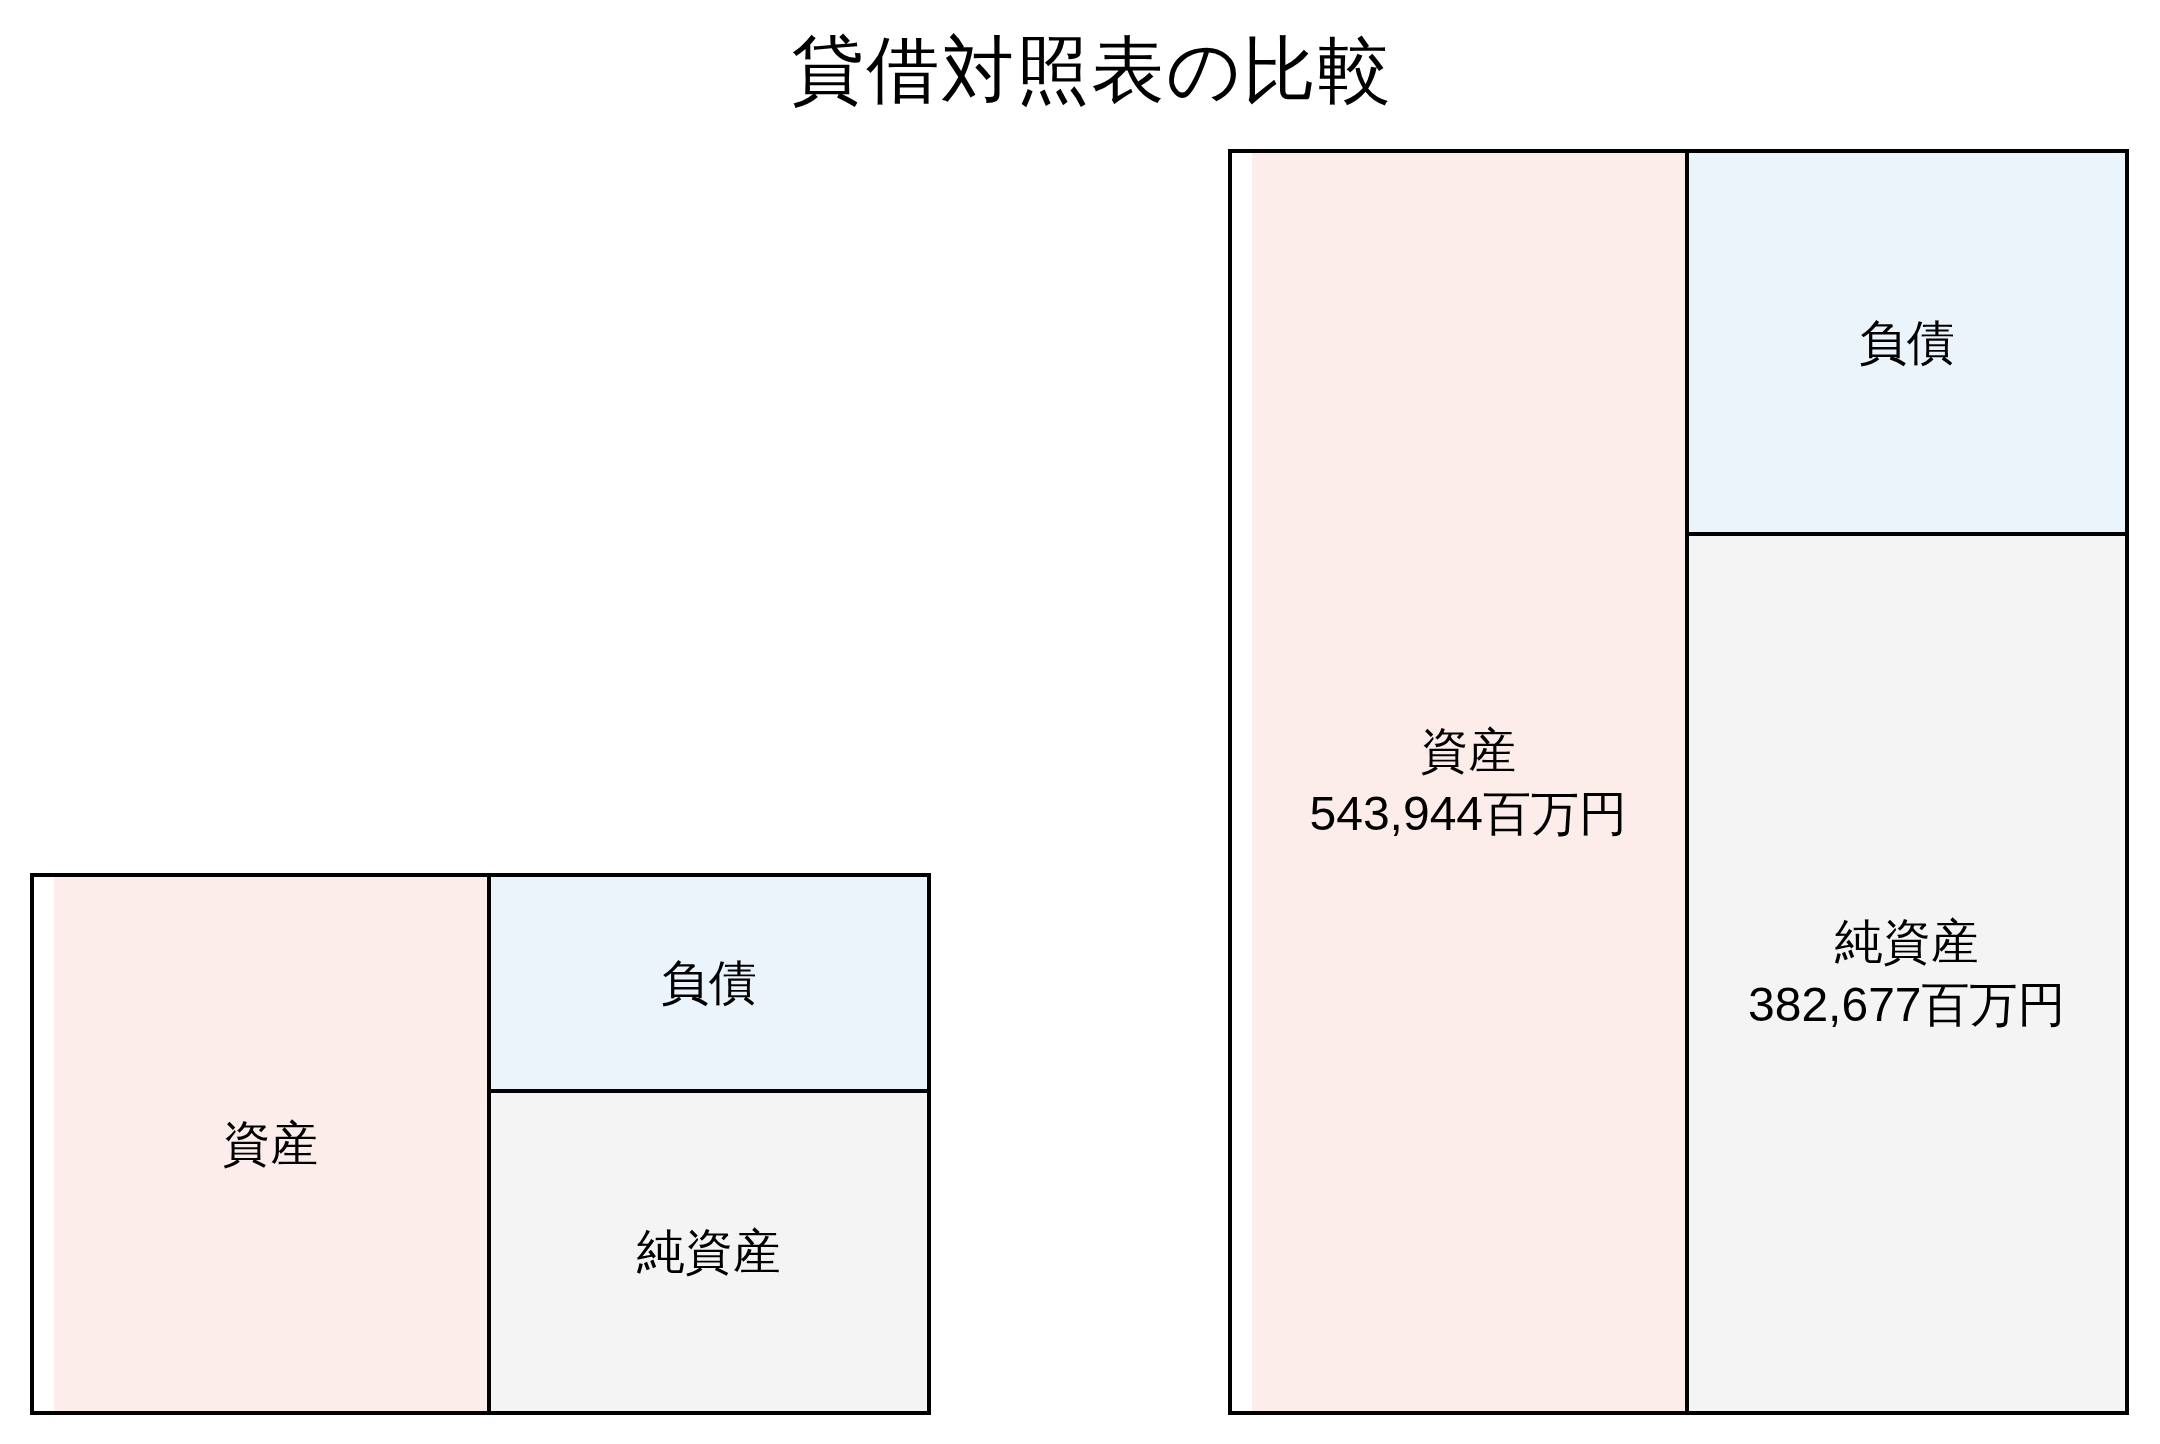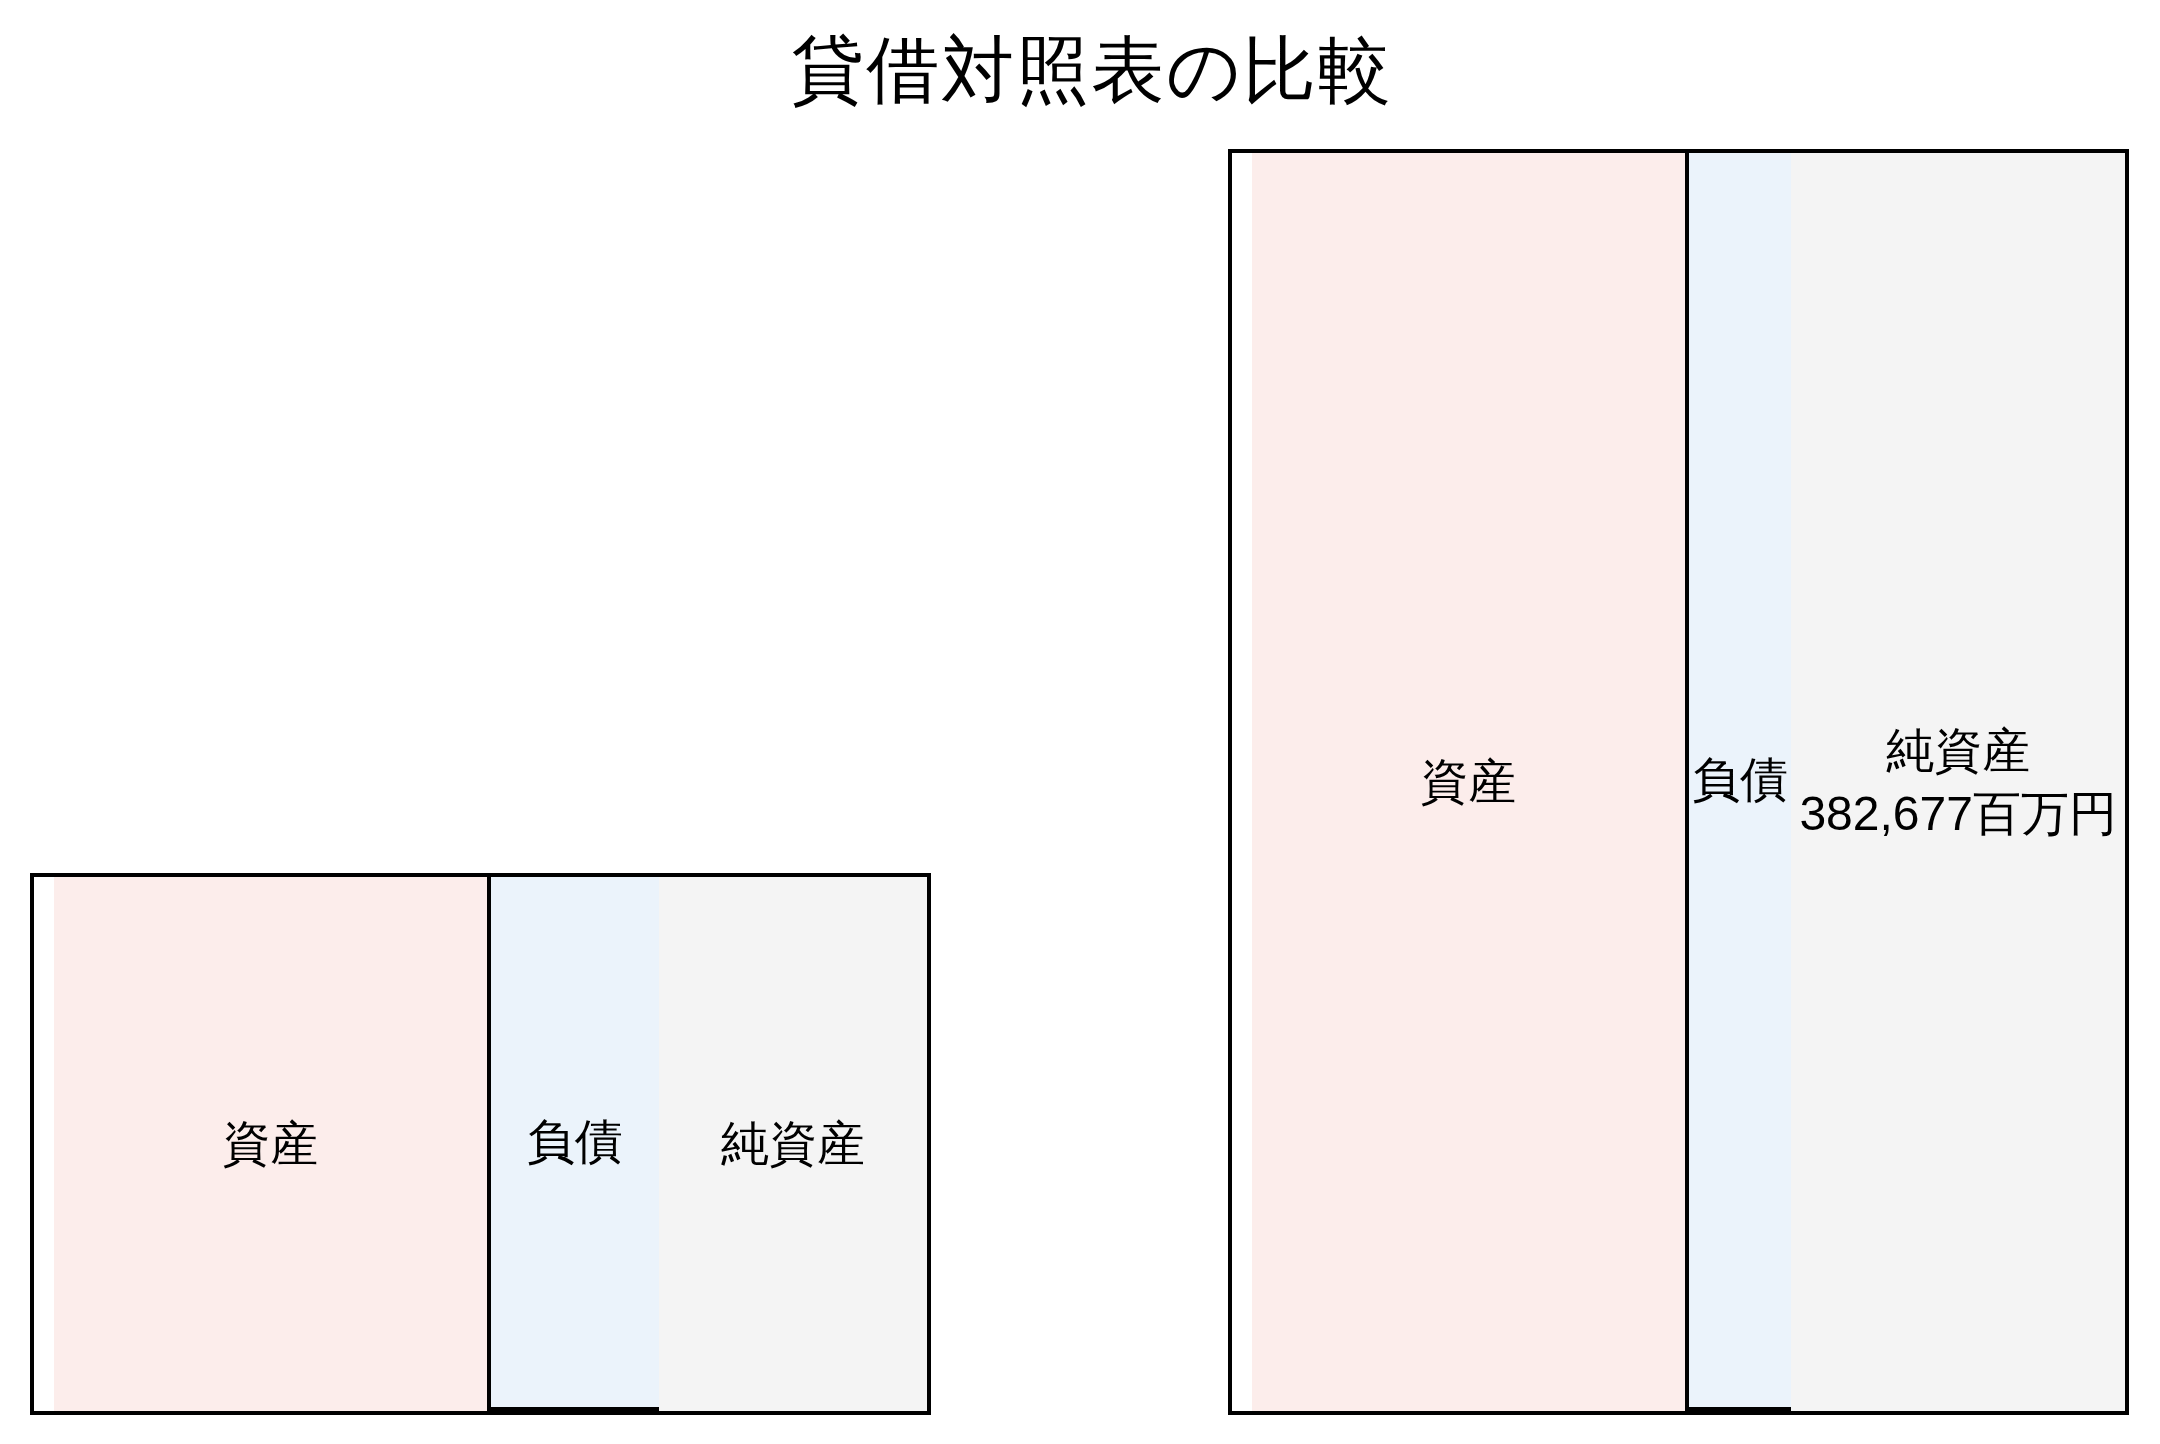--- a/index.html
+++ b/index.html
@@ -41,21 +41,21 @@
     box-sizing: border-box;
     display: flex;
     align-items: center;
     justify-content: center;
     margin-left: 20px;
   }
   .chart .right-col {
     width: 50%;
     height: 100%;
     display: flex;
-    flex-direction: row;
+    flex-direction: column;
   }
   .sec {
     display: flex;
     align-items: center;
     justify-content: center;
     min-height: 0;
     box-sizing: border-box;
   }
   .sec.liabilities {
     background: var(--c-liabilities, #ebf3fb);
@@ -97,20 +97,21 @@
           <div>純資産</div>
         </div>
       </div>
     </div>
   </div>
 
   <div class="chart" style="left: 1228px; width: 901px; bottom: 29px; height: 1266px;">
     <div class="assets-col">
       <div class="cell-label">
         <div>資産</div>
+        <div>543,944百万円</div>
       </div>
     </div>
     <div class="right-col">
       <div class="sec liabilities" style="flex-grow: 161267;">
         <div class="cell-label">
           <div>負債</div>
         </div>
       </div>
       <div class="sec netassets" style="flex-grow: 382677;">
         <div class="cell-label">

